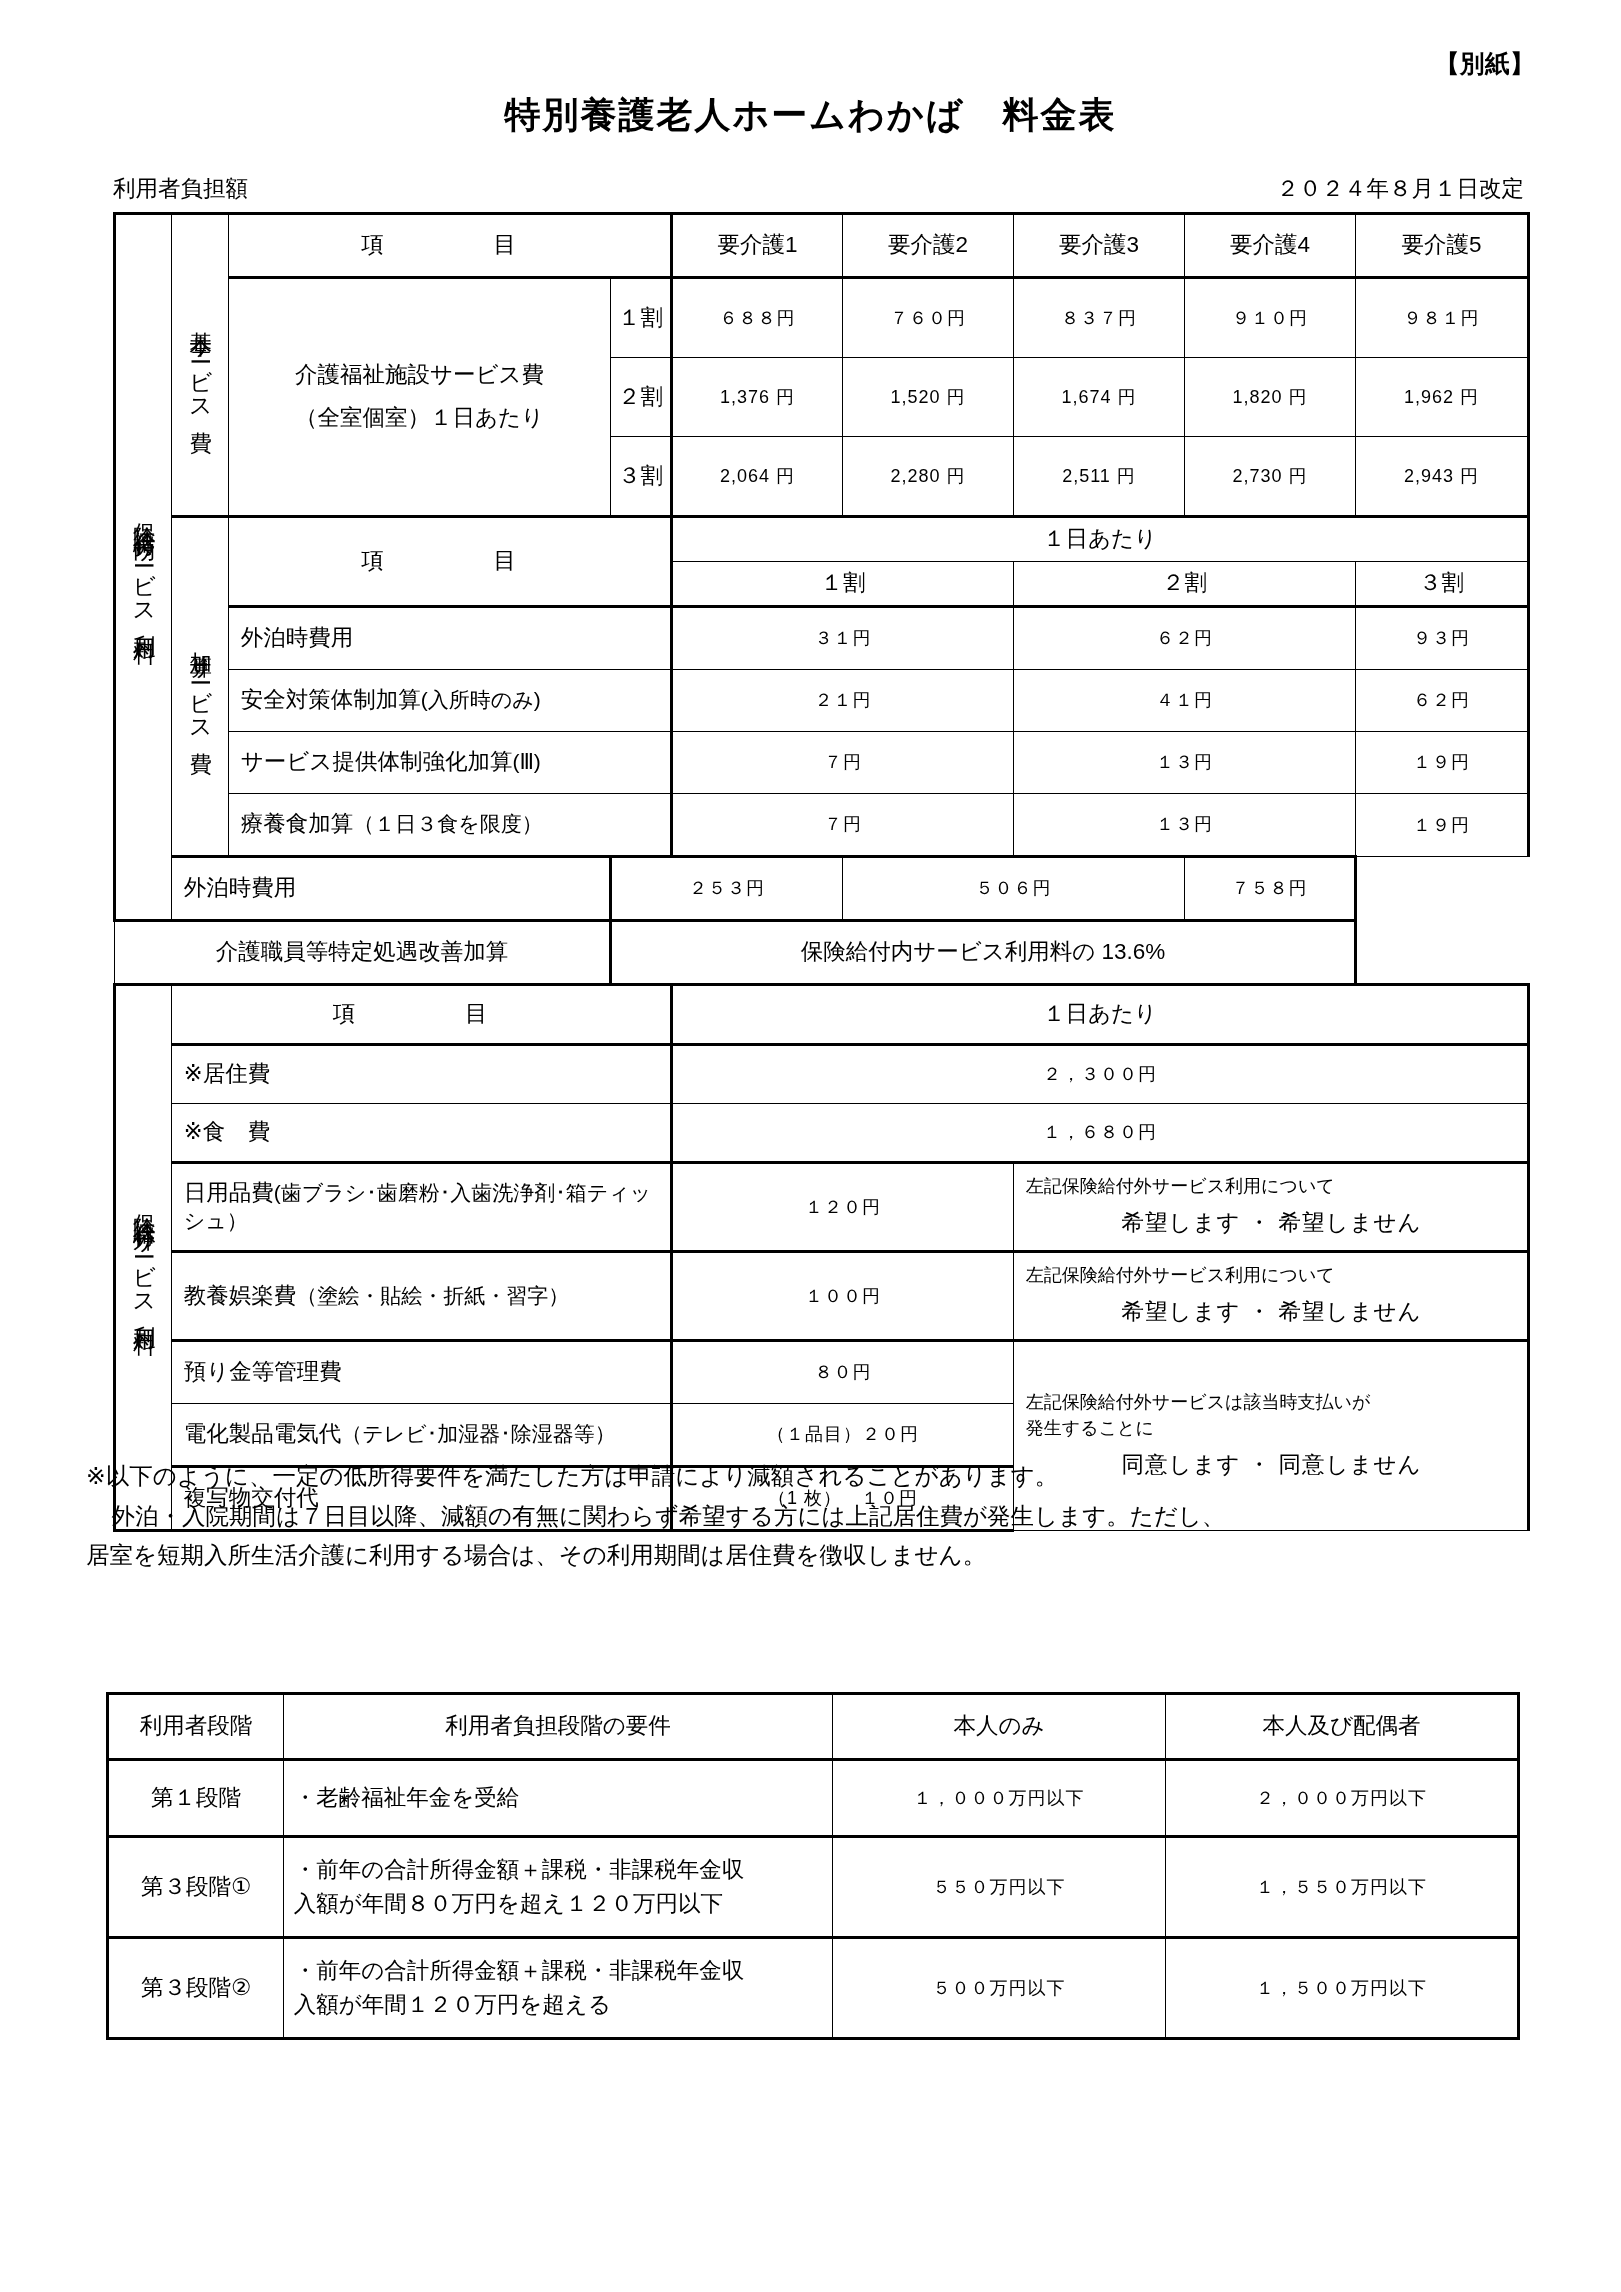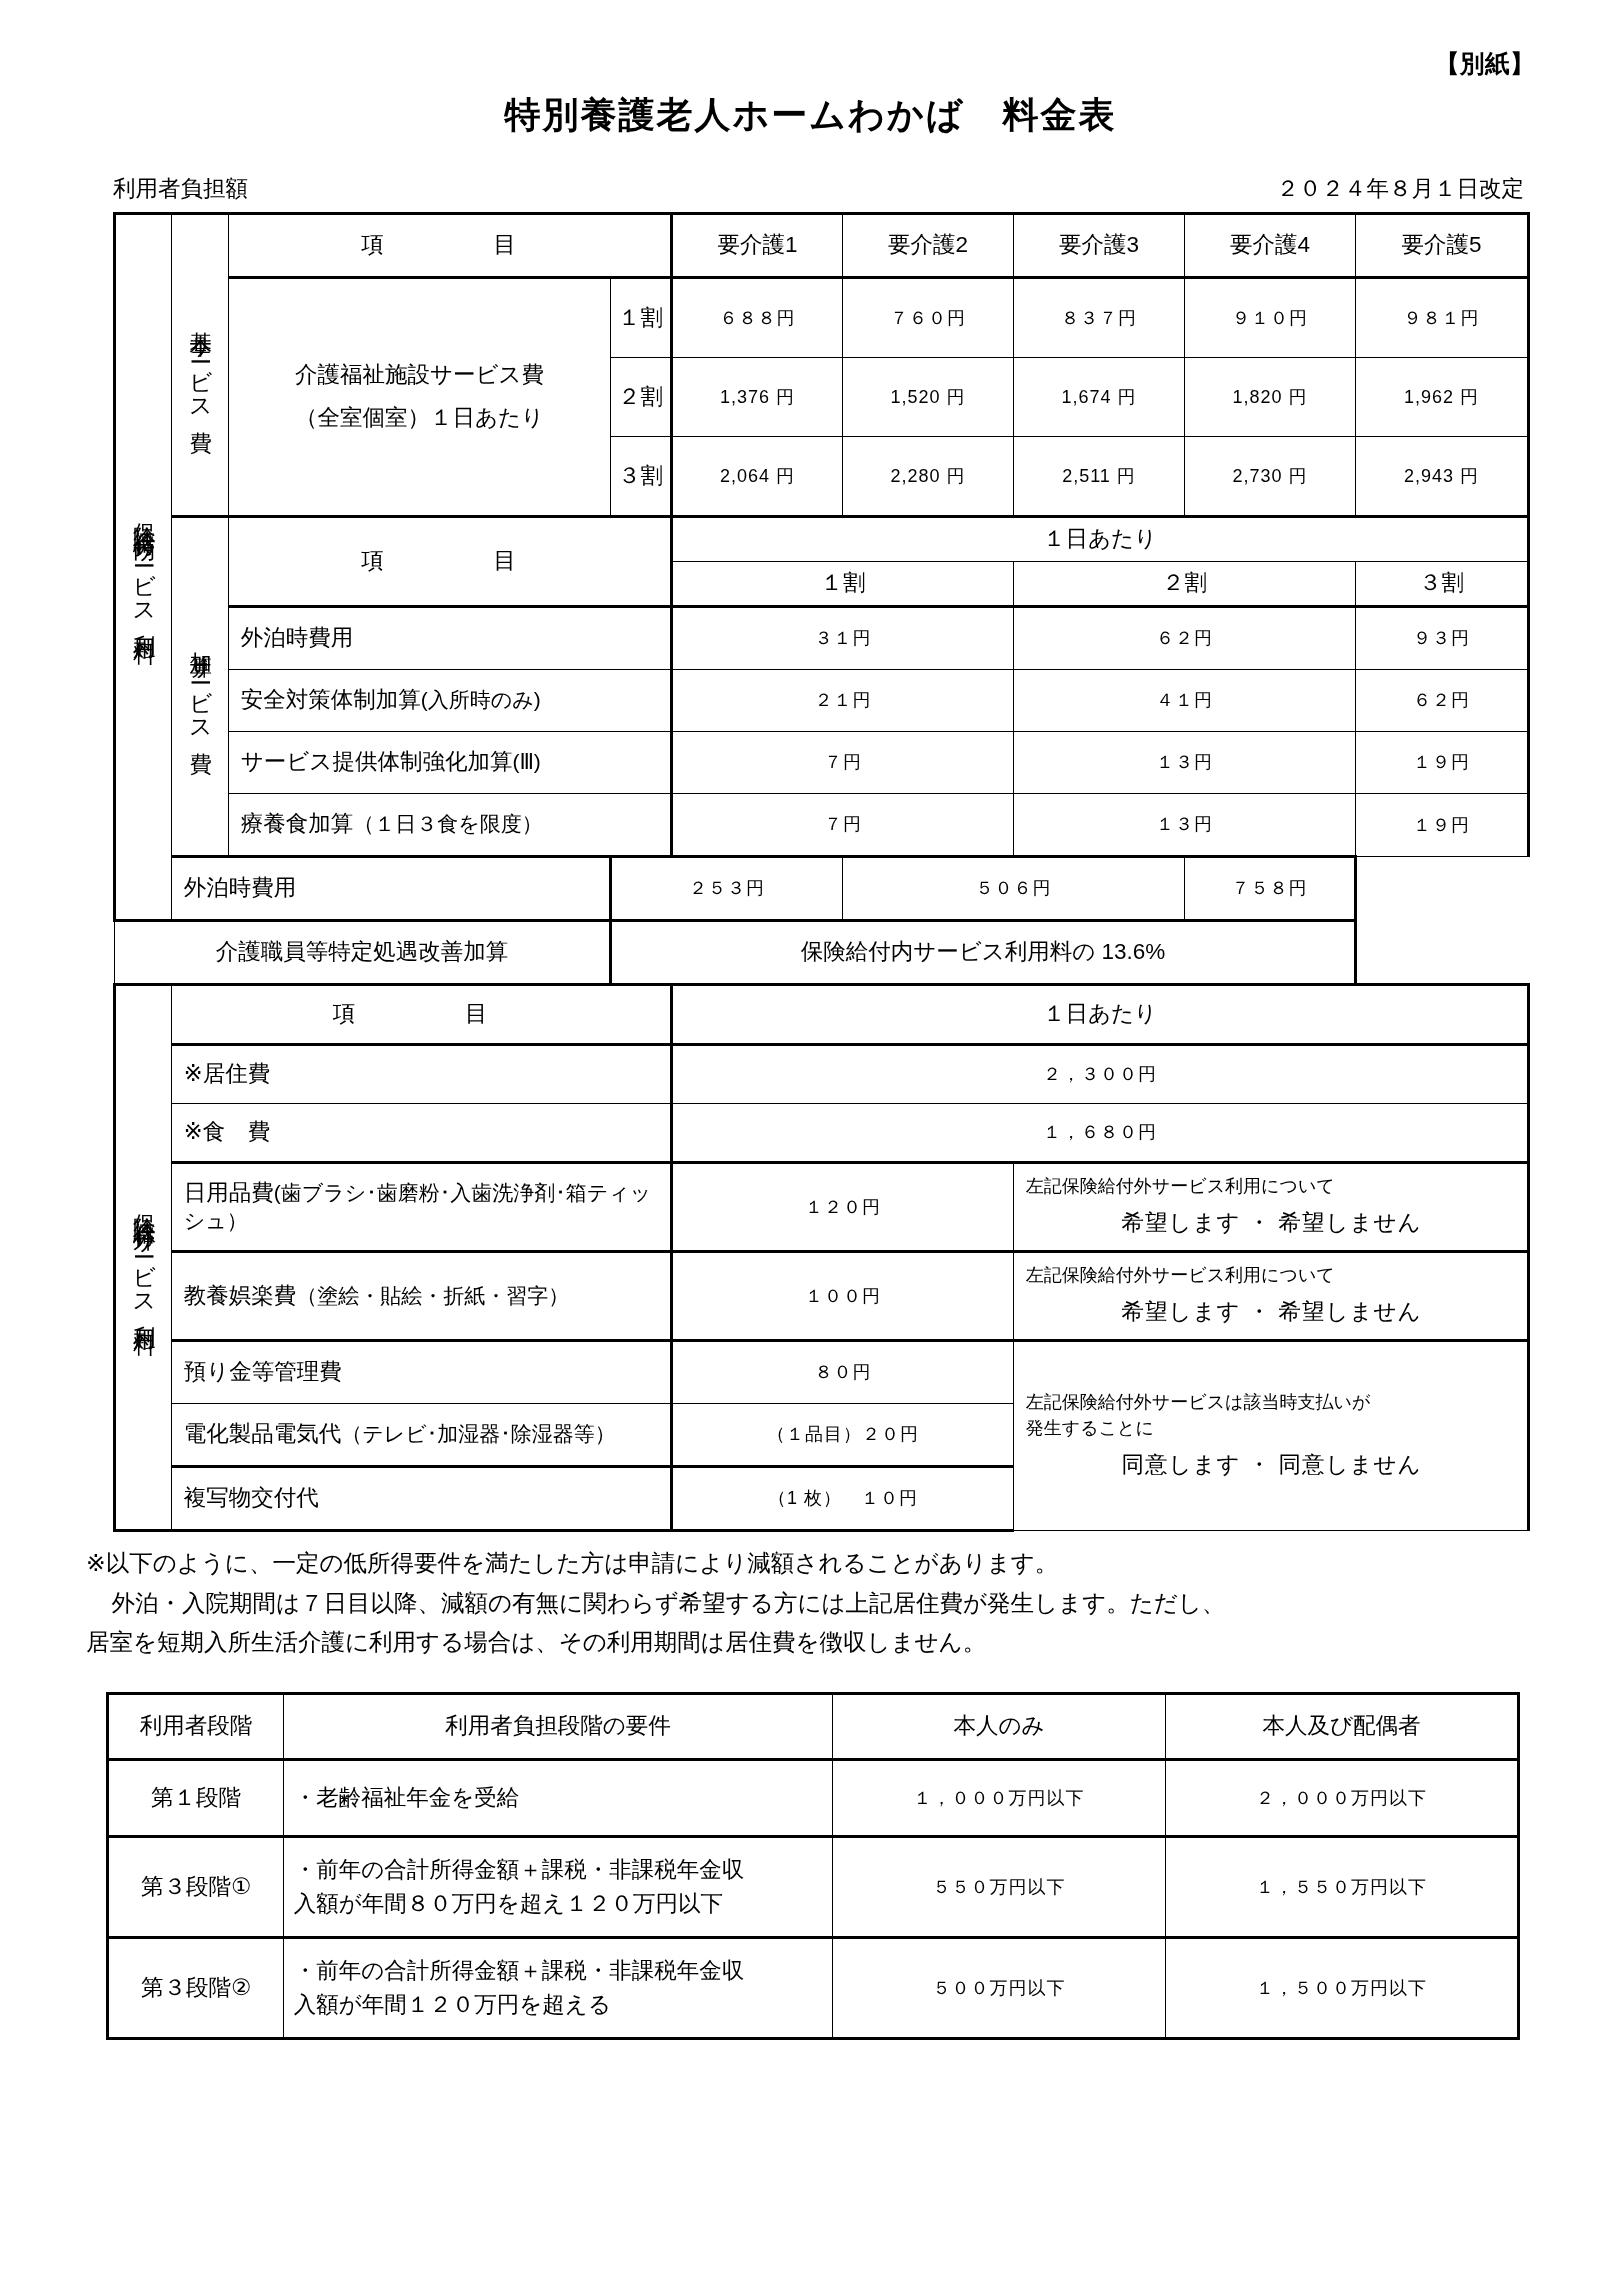--- a/index.html
+++ b/index.html
@@ -119,21 +119,21 @@
     font-size: 22.5px;
     display: block;
     text-align: center;
     margin-top: 8px;
     letter-spacing: 1px;
   }
 
   
   .notes {
     position: absolute;
-    top: 1545px;
+    top: 1458px;
     left: 86px;
     width: 1470px;
     font-size: 23.5px;
     line-height: 1.6;
     font-family: "Liberation Sans", "DejaVu Sans", sans-serif;
   }
   .notes p { margin: 0 0 2px 0; }
   .notes .indent { text-indent: 25.5px; }
 
   

